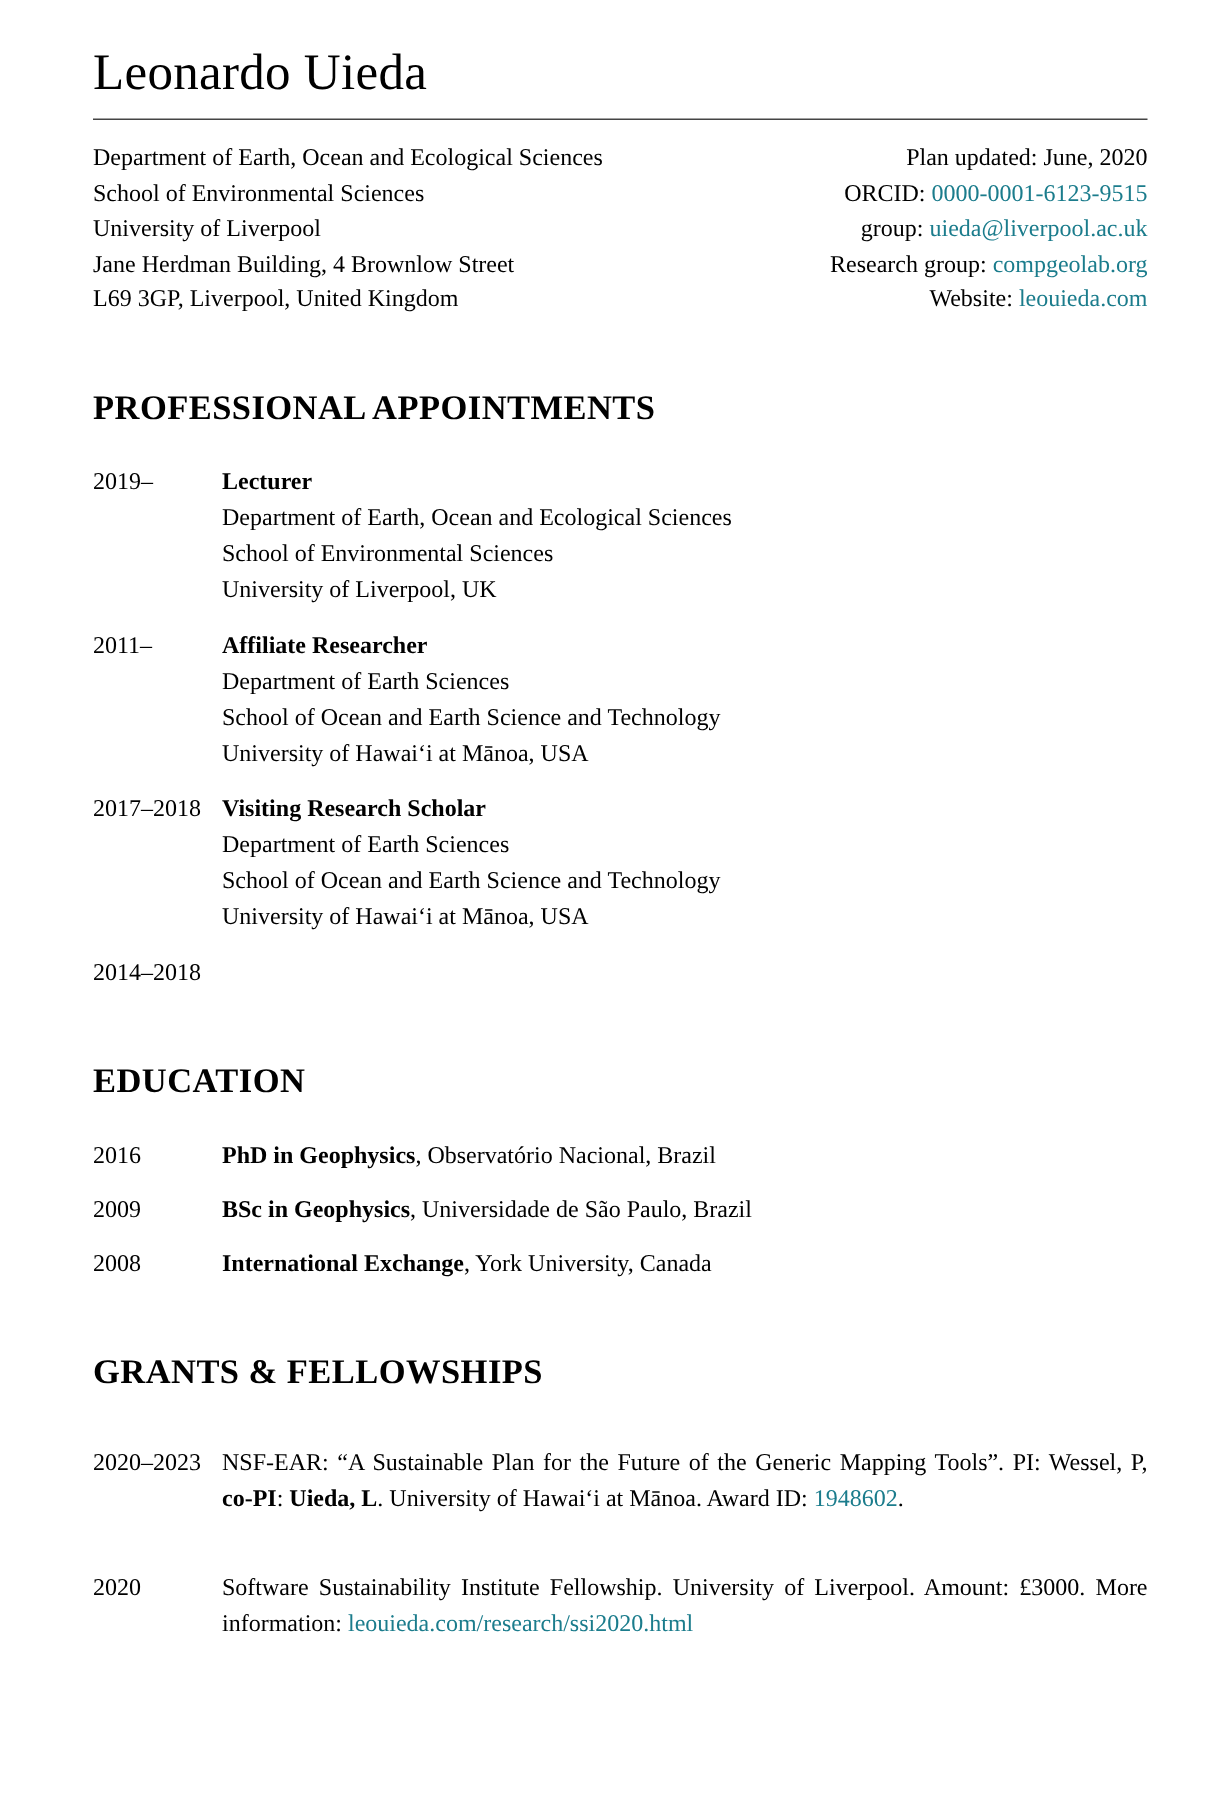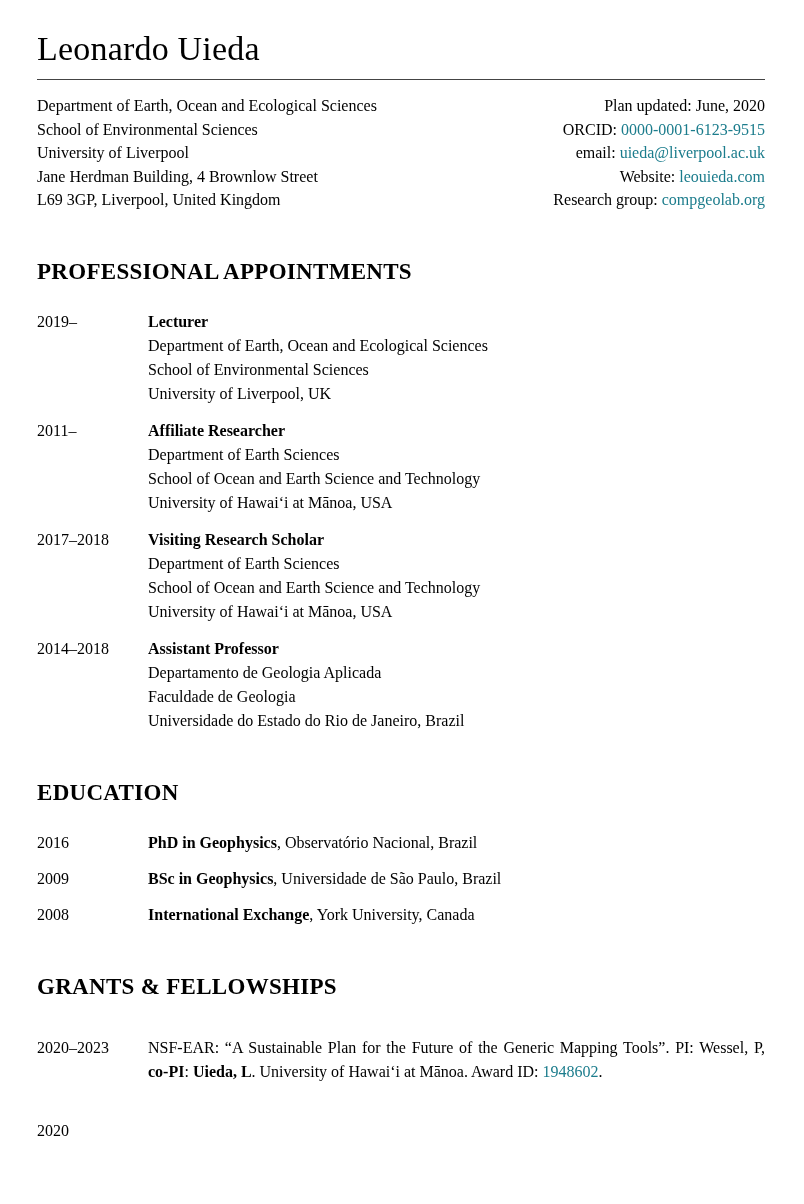--- a/index.html
+++ b/index.html
@@ -5,21 +5,21 @@
   * { margin: 0; padding: 0; box-sizing: border-box; }
   html, body { background: #ffffff; }
   body {
     width: 804px;
     height: 1204px;
     font-family: "Liberation Serif", "DejaVu Serif", serif;
     font-size: 16px;
     color: #000000;
     overflow: hidden;
   }
-  .page { padding: 30px 39px 0 37px; }
+  .page { padding: 30px 39px 0 62px; }
 
   h1.title {
     font-size: 34px;
     font-weight: 400;
     letter-spacing: 0.2px;
     margin-bottom: 11px;
   }
   hr.rule {
     border: none;
     border-top: 1px solid #444;
@@ -31,21 +31,21 @@
 
   a.link { color: var(--link, #1b7c8c); text-decoration: none; cursor: pointer; }
 
   h2.section {
     font-size: 23px;
     font-weight: 700;
     letter-spacing: 0.3px;
     margin: 47px 0 25px 0;
   }
 
-  .entry { display: flex; line-height: 24px; margin-bottom: 13px; gap: 25px; }
+  .entry { display: flex; line-height: 24px; margin-bottom: 13px; }
   .entry .dates { width: 86px; flex: none; }
   .entry .body { flex: 1; }
   .etitle { font-weight: 700; }
 
   .edu { margin-bottom: 12px; }
   .b { font-weight: 700; }
   .i { }
 
   .grant { margin-bottom: 16px; line-height: 23.6px; margin-top: 36px; }
   .grant .body { text-align: justify; }
@@ -62,23 +62,23 @@
     <div class="contact-left">
       <div>Department of Earth, Ocean and Ecological Sciences</div>
       <div>School of Environmental Sciences</div>
       <div>University of Liverpool</div>
       <div>Jane Herdman Building, 4 Brownlow Street</div>
       <div>L69 3GP, Liverpool, United Kingdom</div>
     </div>
     <div class="contact-right">
       <div><span>Plan updated:</span> <span>June, 2020</span></div>
       <div><span>ORCID:</span> <a class="link">0000-0001-6123-9515</a></div>
-      <div><span>email:</span> <a class="link">uieda@liverpool.ac.uk</a></div>
+      <div><span>group:</span> <a class="link">uieda@liverpool.ac.uk</a></div>
+      <div><span>Research group:</span> <a class="link">compgeolab.org</a></div>
       <div><span>Website:</span> <a class="link">leouieda.com</a></div>
-      <div><span>Research group:</span> <a class="link">compgeolab.org</a></div>
     </div>
   </div>
 
   <h2 class="section">PROFESSIONAL APPOINTMENTS</h2>
 
   <div class="entry">
     <div class="dates">2019–</div>
     <div class="body">
       <div class="etitle">Lecturer</div>
       <div>Department of Earth, Ocean and Ecological Sciences</div>
@@ -102,26 +102,20 @@
     <div class="body">
       <div class="etitle">Visiting Research Scholar</div>
       <div>Department of Earth Sciences</div>
       <div>School of Ocean and Earth Science and Technology</div>
       <div>University of Hawaiʻi at Mānoa, USA</div>
     </div>
   </div>
 
   <div class="entry">
     <div class="dates">2014–2018</div>
-    <div class="body">
-      <div class="etitle">Assistant Professor</div>
-      <div>Departamento de Geologia Aplicada</div>
-      <div>Faculdade de Geologia</div>
-      <div>Universidade do Estado do Rio de Janeiro, Brazil</div>
-    </div>
   </div>
 
   <h2 class="section">EDUCATION</h2>
 
   <div class="entry edu">
     <div class="dates">2016</div>
     <div class="body"><span class="b">PhD in Geophysics</span><span>, Observatório Nacional, Brazil</span></div>
   </div>
 
 
@@ -137,15 +131,16 @@
 
   <h2 class="section">GRANTS &amp; FELLOWSHIPS</h2>
 
   <div class="entry grant">
     <div class="dates">2020–2023</div>
     <div class="body"><span>NSF-EAR: “A Sustainable Plan for the Future of the Generic Mapping Tools”. PI: Wessel, P, </span><span class="b">co-PI</span><span>: </span><span class="b">Uieda, L</span><span>. </span><span class="i">University of Hawaiʻi at Mānoa.</span><span> Award ID: </span><a class="link">1948602</a><span>.</span></div>
   </div>
 
   <div class="entry grant">
     <div class="dates">2020</div>
+    <div class="body"><span>Software Sustainability Institute Fellowship. </span><span class="i">University of Liverpool.</span><span> Amount: £3000. More information: </span><a class="link">leouieda.com/research/ssi2020.html</a><span></span></div>
   </div>
 
 </div>
 
 </body></html>

